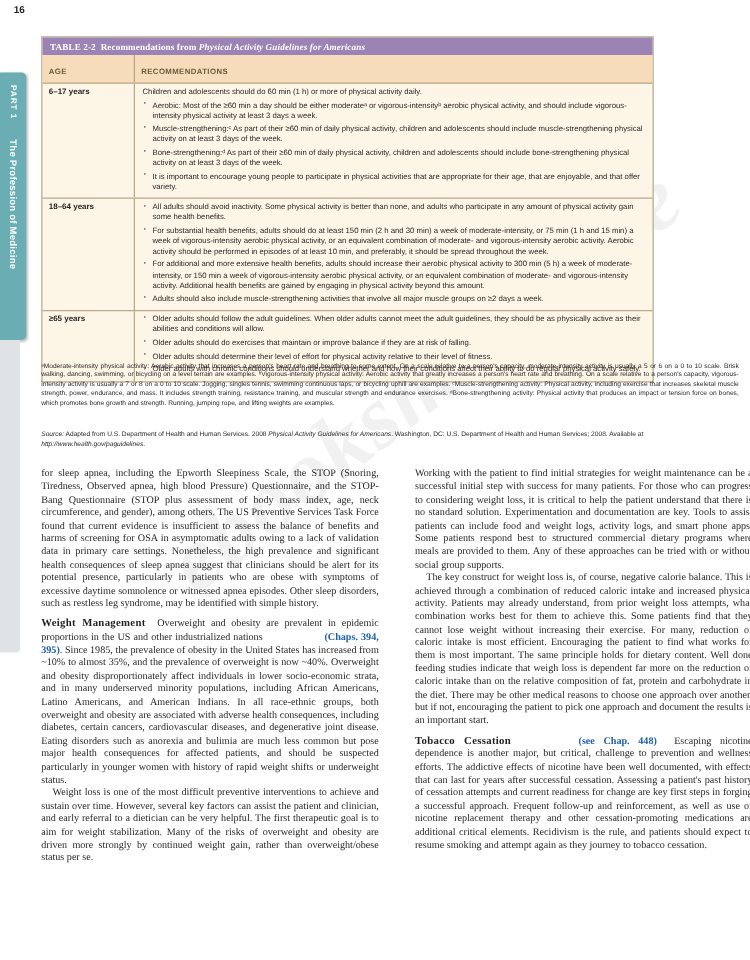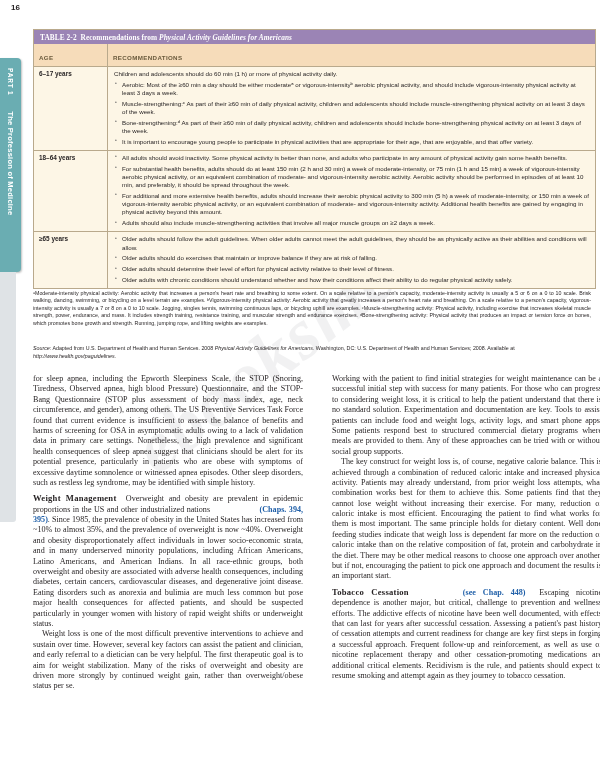--- a/index.html
+++ b/index.html
@@ -75,21 +75,21 @@
     height: 250px;
     background: #dfe3e6;
     border-bottom-right-radius: 3px;
   }
 
   
   #table-2-2 {
     position: absolute;
     left: 33px;
     top: 29px;
-    width: 563px;
+    width: 490px;
     background: #fdf6e6;
     border: 0.6px solid #b9a98c;
     box-sizing: border-box;
   }
   .tbl-title {
     background: #9b84b5;
     color: #ffffff;
     font-family: "Liberation Serif", serif;
     font-weight: bold;
     font-size: 7.3px;

